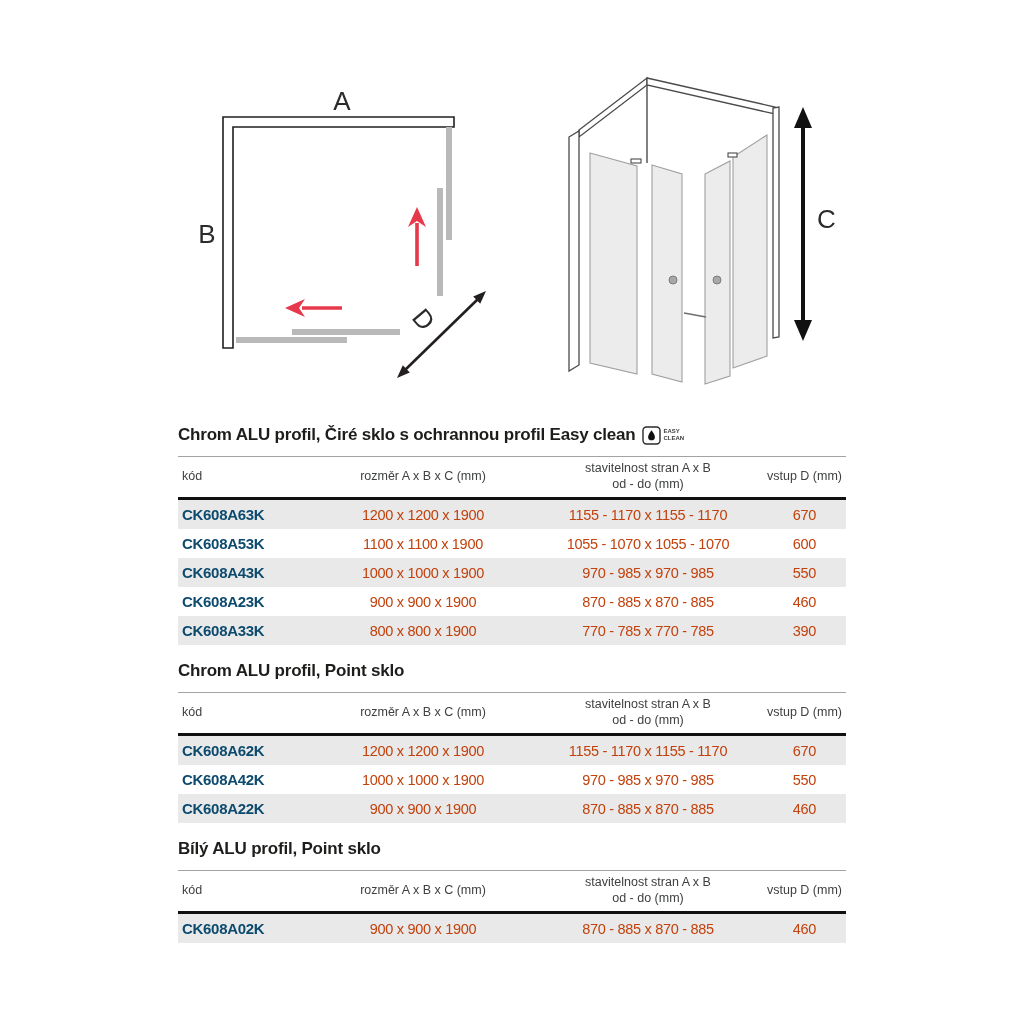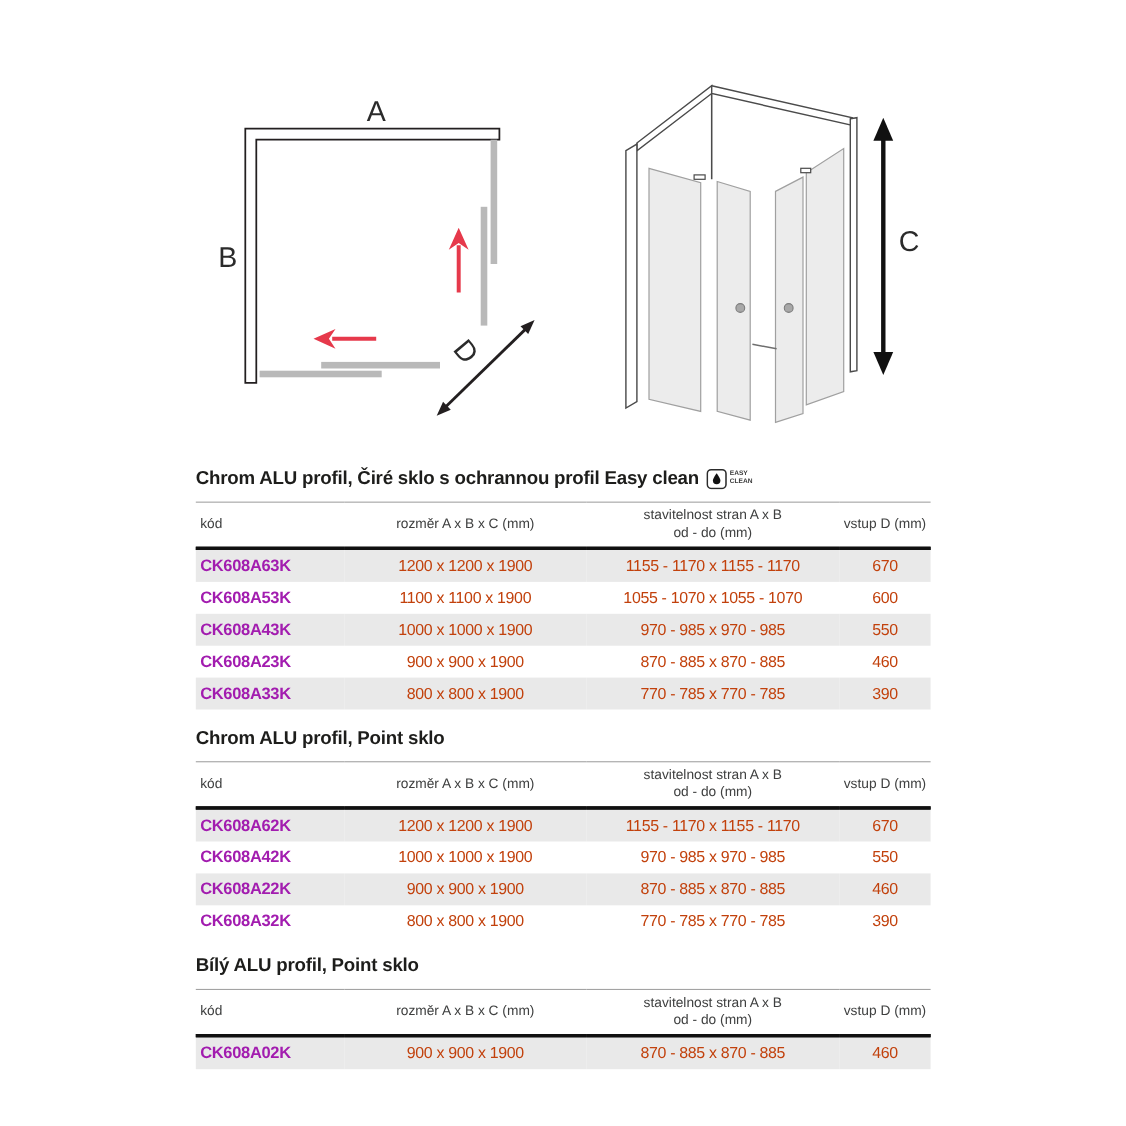--- a/index.html
+++ b/index.html
@@ -26,21 +26,21 @@
   col.c1{width:135px;} col.c2{width:220px;} col.c3{width:230px;} col.c4{width:83px;}
   thead th{
     height:36px;font-weight:normal;font-size:12.5px;color:#3f4040;
     border-top:1px solid #a3a3a3;border-bottom:3px solid #101010;
     vertical-align:middle;padding:2px 0;white-space:pre-line;line-height:1.25;
   }
   th.th-kod{text-align:left;padding-left:4px;margin-left:10px;}
   th.th-mid{text-align:center;}
   tbody td{height:29px;vertical-align:middle;padding:0;}
   tbody tr:nth-child(odd){background:#e9e9e9;}
-  td.c-kod{font-weight:bold;font-size:15px;color:#a21caf;text-align:left;padding-left:4px;letter-spacing:-0.3px;}
+  td.c-kod{font-weight:bold;font-size:15px;color:#0c4a6e;text-align:left;padding-left:4px;letter-spacing:-0.3px;}
   td.c-mid{font-size:14.5px;color:#c2410c;text-align:center;letter-spacing:-0.3px;}
 </style>
 </head>
 <body>
 
 <svg id="diagTop" class="diag" width="310" height="310" viewBox="0 0 310 310">
   <polygon points="33,32 264,32 264,42 43,42 43,263 33,263" fill="#ffffff" stroke="#231f20" stroke-width="1.6"></polygon>
   <rect x="256" y="42" width="6" height="113" fill="#b9b9b9"></rect>
   <rect x="247" y="103" width="6" height="108" fill="#b9b9b9"></rect>
   <rect x="102" y="244" width="108" height="6" fill="#b9b9b9"></rect>
@@ -191,26 +191,20 @@
           <td class="c-mid">1000 x 1000 x 1900</td>
           <td class="c-mid">970 - 985 x 970 - 985</td>
           <td class="c-mid">550</td>
         </tr>
         <tr>
           <td class="c-kod">CK608A22K</td>
           <td class="c-mid">900 x 900 x 1900</td>
           <td class="c-mid">870 - 885 x 870 - 885</td>
           <td class="c-mid">460</td>
         </tr>
-        <tr>
-          <td class="c-kod">CK608A32K</td>
-          <td class="c-mid">800 x 800 x 1900</td>
-          <td class="c-mid">770 - 785 x 770 - 785</td>
-          <td class="c-mid">390</td>
-        </tr>
       </tbody>
     </table>
   </div>
 
   <div class="section">
     <h2 class="section-title">
       <span>Bílý ALU profil, Point sklo</span>
     </h2>
     <table class="spec">
       <colgroup>

